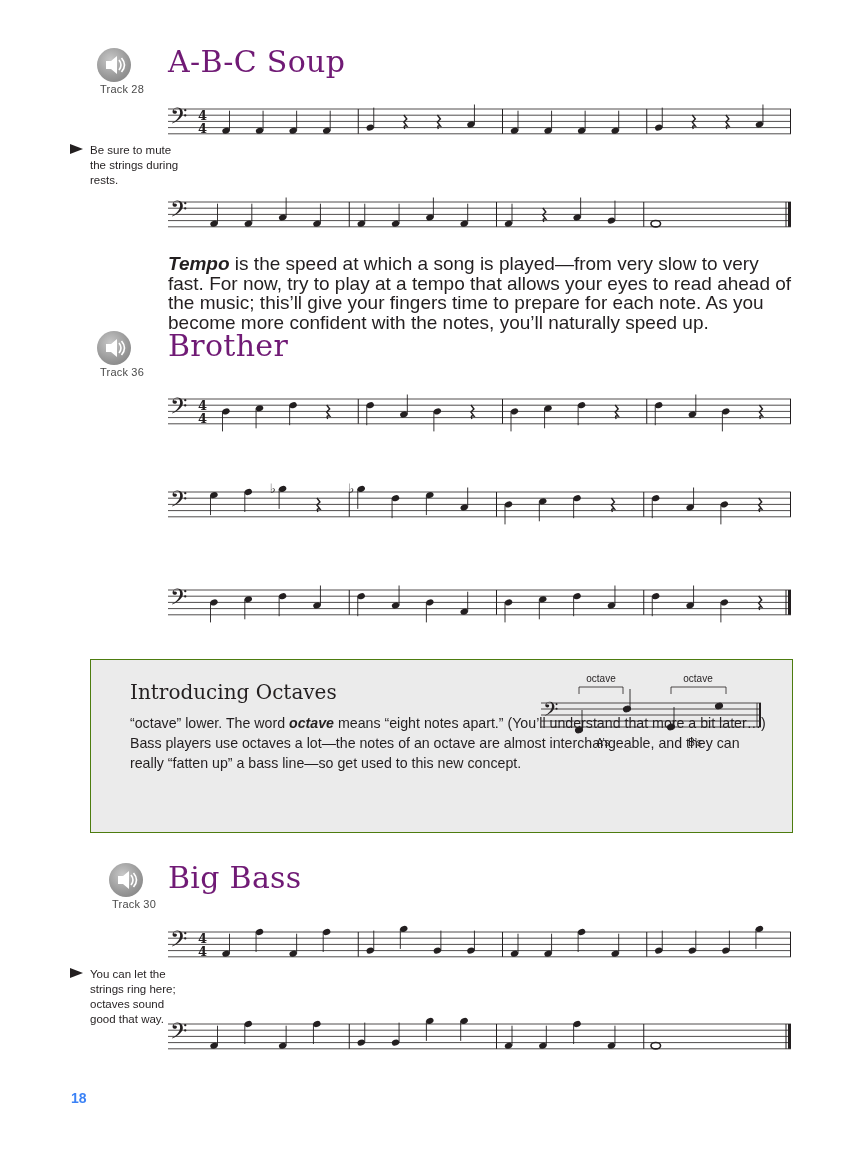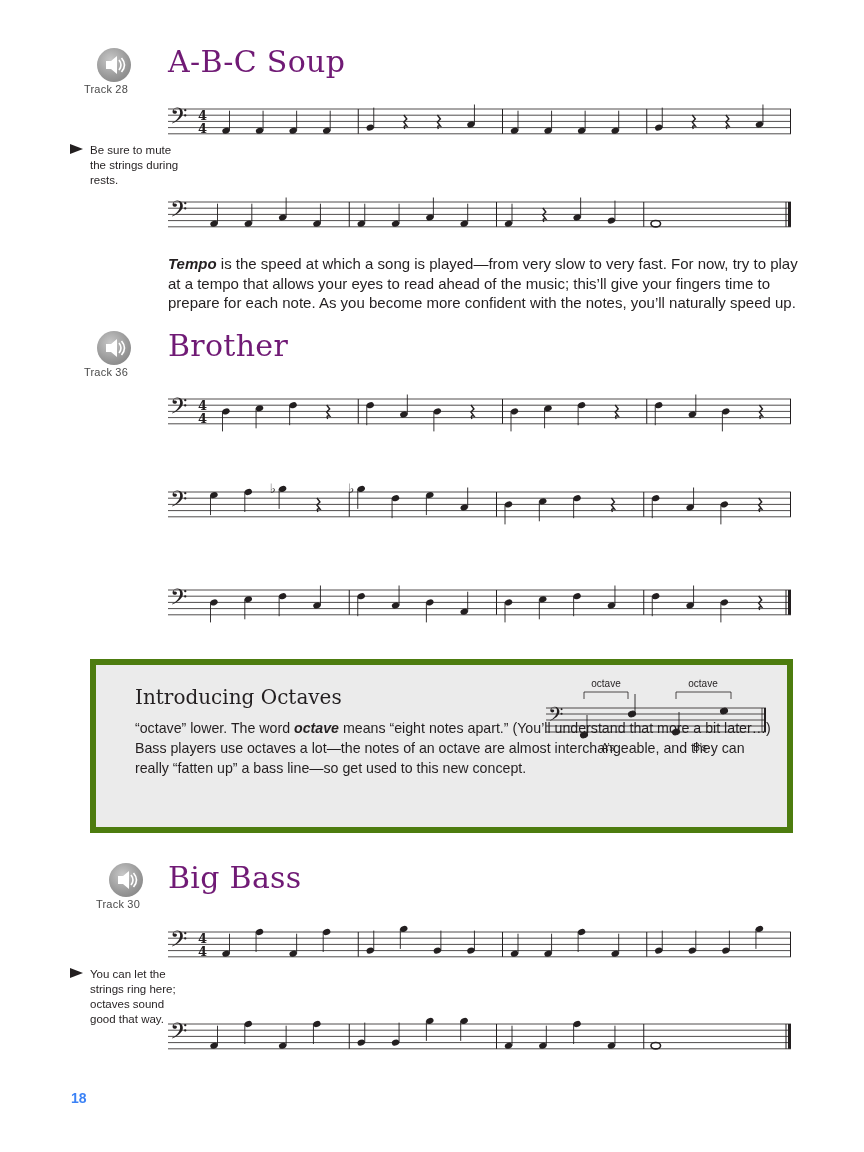--- a/index.html
+++ b/index.html
@@ -1,39 +1,39 @@
 <!DOCTYPE html>
 <html><head>
   <meta charset="utf-8">
   <style>
     * { margin: 0; padding: 0; box-sizing: border-box; }
     html, body { width: 864px; height: 1152px; background: #ffffff; overflow: hidden; }
     body { position: relative; font-family: "Liberation Sans", sans-serif; color: #231f20; }
 
-    .track { position: absolute; width: 60px; text-align: left; }
+    .track { position: absolute; width: 60px; text-align: right; }
     .track .speaker { width: 34px; height: 34px; margin: 0 auto; border-radius: 50%;
       background: radial-gradient(circle at 40% 35%, #c8c8c8 0%, #9a9a9a 55%, #7a7a7a 100%);
       position: relative; }
     .track .speaker svg { position: absolute; left: 0; top: 0; }
     .track .track-label { font-size: 11px; color: #4a4a4a; margin-top: 1px; letter-spacing: 0.2px; }
 
     .song-title { position: absolute; font-family: "DejaVu Serif", "Liberation Serif", serif;
       font-size: 30px; font-weight: normal; color: #701a75; letter-spacing: 0.3px; }
 
     .side-note { position: absolute; width: 90px; font-size: 11.5px; line-height: 15px; color: #231f20; margin-top: 36px; }
     .side-note .arrow { position: absolute; left: -20px; top: 1px; width: 0; height: 0;
       border-left: 13px solid #231f20; border-top: 5px solid transparent; border-bottom: 5px solid transparent; }
 
     .staff { position: absolute; left: 168px; }
 
-    .body-text { position: absolute; left: 168px; width: 630px; font-size: 15px; line-height: 19.5px; color: #231f20; }
+    .body-text { position: absolute; left: 168px; width: 630px; font-size: 19px; line-height: 19.5px; color: #231f20; }
     .body-text b { font-style: italic; font-weight: bold; }
 
     .octave-box { position: absolute; left: 90px; top: 659px; width: 703px; height: 174px;
-      background: #ebebeb; border: 6px solid #4d7c0f; }
+      background: #ebebeb; border: 1px solid #4d7c0f; }
     .octave-box h2 { position: absolute; left: 39px; top: 20px; font-family: "DejaVu Serif", "Liberation Serif", serif;
       font-size: 20px; font-weight: normal; color: #231f20; }
     .octave-box .box-text { position: absolute; left: 39px; top: 53px; width: 640px; font-size: 14.2px; line-height: 20px; color: #231f20; }
     .octave-box .box-text .narrow { display: block; width: 380px; }
     .octave-box .box-text b { font-style: italic; font-weight: bold; }
     .octave-box .mini-staff { position: absolute; left: 450px; top: 12px; }
 
     .page-num { position: absolute; left: 71px; top: 1090px; font-size: 14px; font-weight: bold; color: #3b82f6; }
   </style>
 </head>

